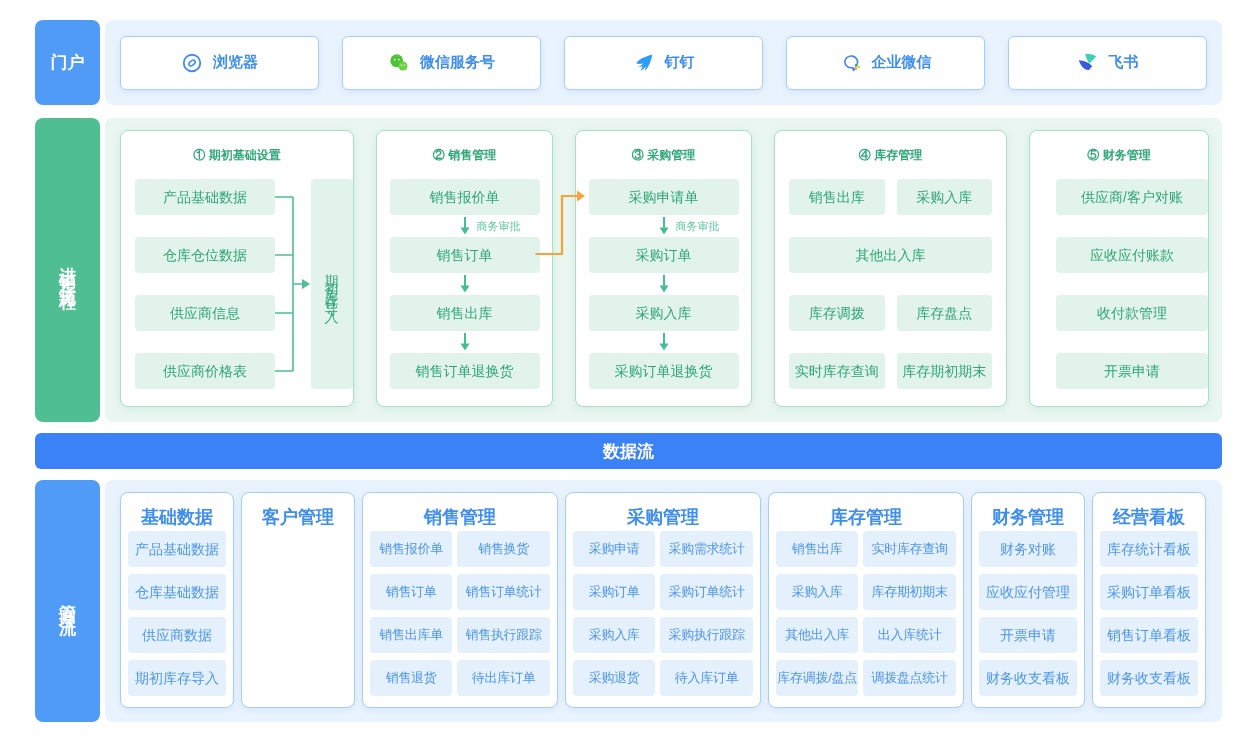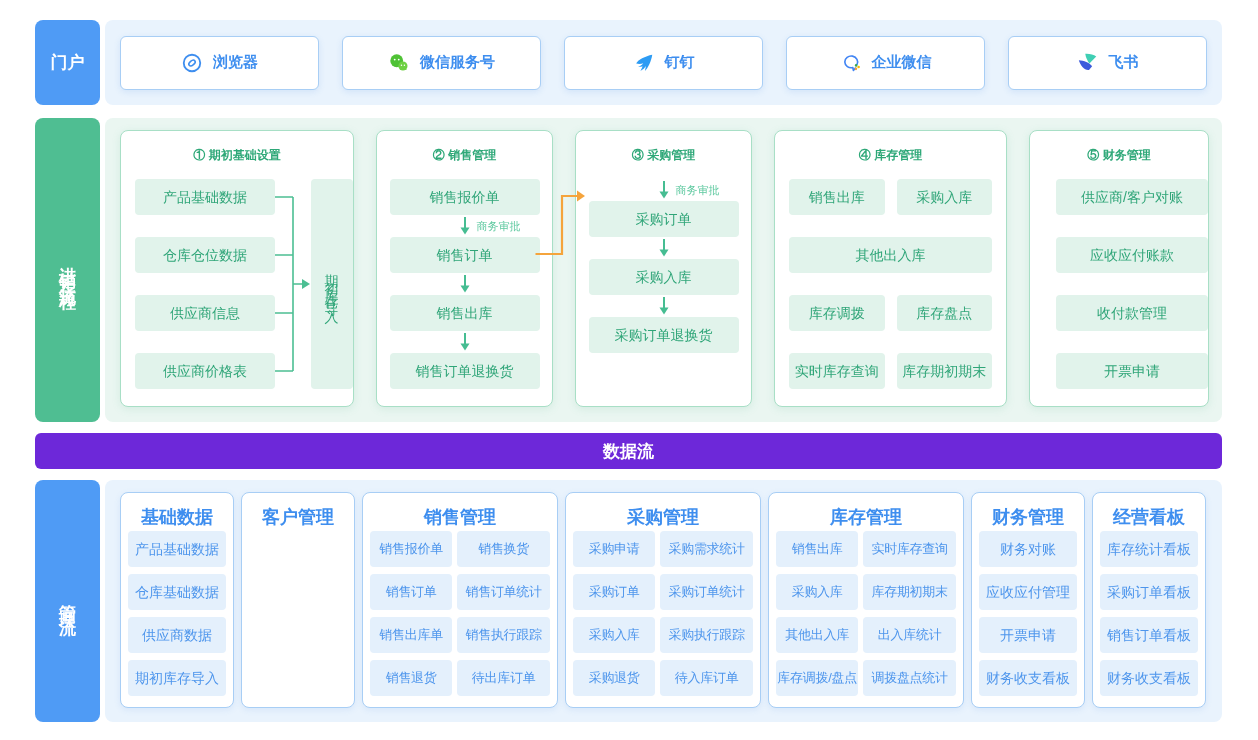--- a/index.html
+++ b/index.html
@@ -62,21 +62,21 @@
     display:flex; align-items:center; justify-content:center;
   }
   .vchip span { writing-mode:vertical-lr; text-orientation:upright; color:#2FA578; font-size:14px; letter-spacing:7px; }
   .inv-grid { display:grid; grid-template-columns:1fr 1fr; gap:22px 12px; padding:0 14px; margin-top:12px; }
   .span2 { grid-column:1 / 3; }
   .fin-stack { margin-top:12px; display:flex; flex-direction:column; gap:22px; align-items:flex-end; }
   .fin-stack .gchip { width:152px; }
   .orange-overlay { position:absolute; left:0; top:0; width:100%; height:100%; pointer-events:none; }
   
   .dataflow-bar {
-    margin-top:11px; height:36px; background:#6d28d9; border-radius:6px;
+    margin-top:11px; height:36px; background:#3b82f6; border-radius:6px;
     color:#fff; font-size:17px; font-weight:bold;
     display:flex; align-items:center; justify-content:center;
   }
   
   .band-mgmt { margin-top:11px; height:242px; }
   .mgmt-wrap { flex:1; background:#E9F3FD; border-radius:8px; display:flex; gap:7px; padding:12px 15px; }
   .mgmt-card {
     background:#fff; border:1px solid #A8CEF5; border-radius:8px; height:216px; padding-top:12px;
     box-shadow:0 2px 6px rgba(80,140,220,0.12);
   }
@@ -219,20 +219,21 @@
                 <polygon points="2.5,11.5 11.5,11.5 7,18.5" fill="#46BD92"></polygon>
               </svg>
           </div>
           <div class="gchip">销售订单退换货</div>
         </div>
       </div>
 
       <div class="flow-card fc3">
         <div class="flow-title">③ 采购管理</div>
         <div class="flow-stack">
+          <div class="gchip">采购申请单</div>
           <div class="arrow-row">
             <svg width="14" height="20" viewBox="0 0 14 20">
                 <line x1="7" y1="1" x2="7" y2="13" stroke="#46BD92" stroke-width="2"></line>
                 <polygon points="2.5,11.5 11.5,11.5 7,18.5" fill="#46BD92"></polygon>
               </svg>
             <span class="approval">商务审批</span>
           </div>
           <div class="gchip">采购订单</div>
           <div class="arrow-row">
             <svg width="14" height="20" viewBox="0 0 14 20">

